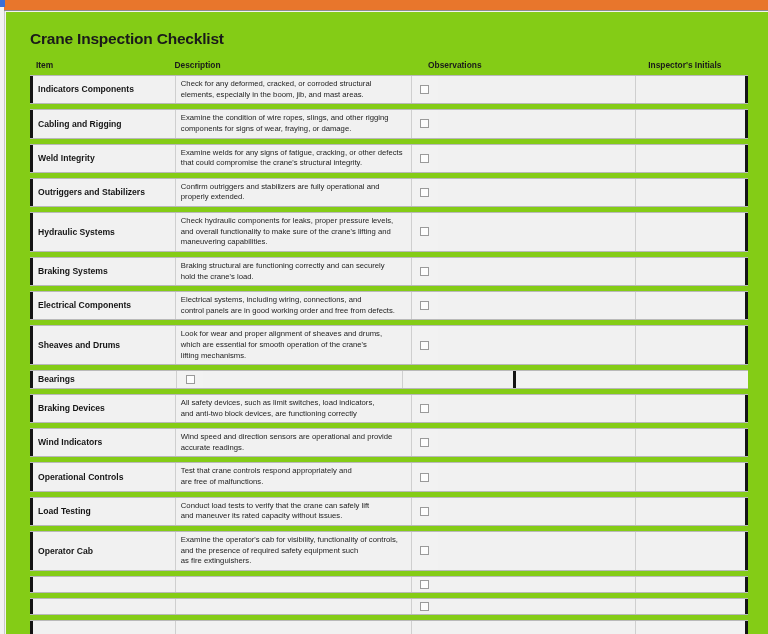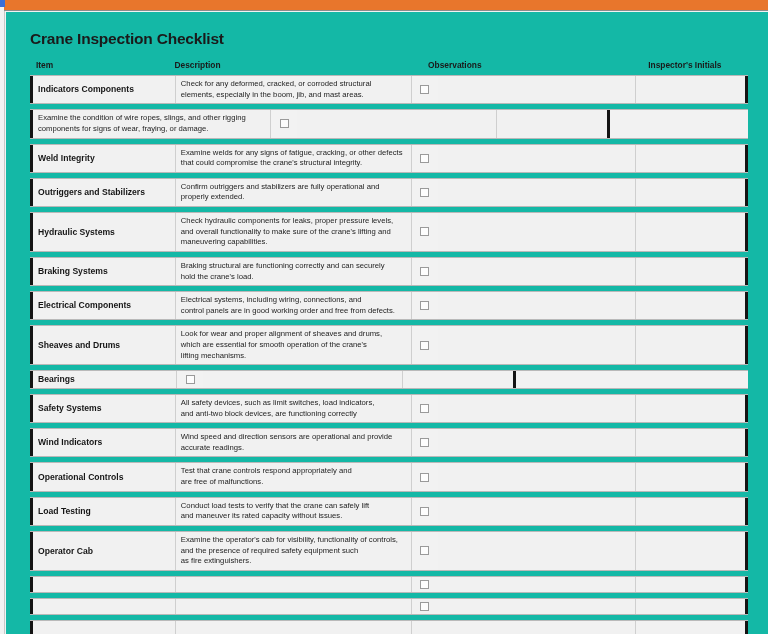--- a/index.html
+++ b/index.html
@@ -48,21 +48,21 @@
     box-sizing: border-box;
   }
 
   
   #page {
     position: absolute;
     top: 12px;
     left: 6px;
     width: 762px;
     height: 622px;
-    background: #14b8a6;
+    background: #84cc16;
     box-sizing: border-box;
   }
 
   #page-title {
     position: absolute;
     top: 18px;
     left: 24px;
     font-size: 15.5px;
     font-weight: bold;
     color: #1a1a1a;
@@ -214,20 +214,23 @@
             <div class="cell c-obs">
               <div class="desc-text"></div>
             </div>
             <div class="cell c-init">
               <div class="desc-text"></div>
             </div>
             <div class="row-cap"></div>
           </div>
           <div class="row">
             <div class="row-cap"></div>
+            <div class="cell c-item">
+              <div class="item-name">Cabling and Rigging</div>
+            </div>
             <div class="cell c-desc">
               <div class="desc-text">Examine the condition of wire ropes, slings, and other rigging
 components for signs of wear, fraying, or damage.</div>
             </div>
             <div class="cell c-chk">
               <div class="checkbox"></div>
             </div>
             <div class="cell c-obs">
               <div class="desc-text"></div>
             </div>
@@ -370,21 +373,21 @@
               <div class="desc-text"></div>
             </div>
             <div class="cell c-init">
               <div class="desc-text"></div>
             </div>
             <div class="row-cap"></div>
           </div>
           <div class="row">
             <div class="row-cap"></div>
             <div class="cell c-item">
-              <div class="item-name">Safety Systems</div>
+              <div class="item-name">Braking Devices</div>
             </div>
             <div class="cell c-desc">
               <div class="desc-text">All safety devices, such as limit switches, load indicators,
 and anti-two block devices, are functioning correctly</div>
             </div>
             <div class="cell c-chk">
               <div class="checkbox"></div>
             </div>
             <div class="cell c-obs">
               <div class="desc-text"></div>

